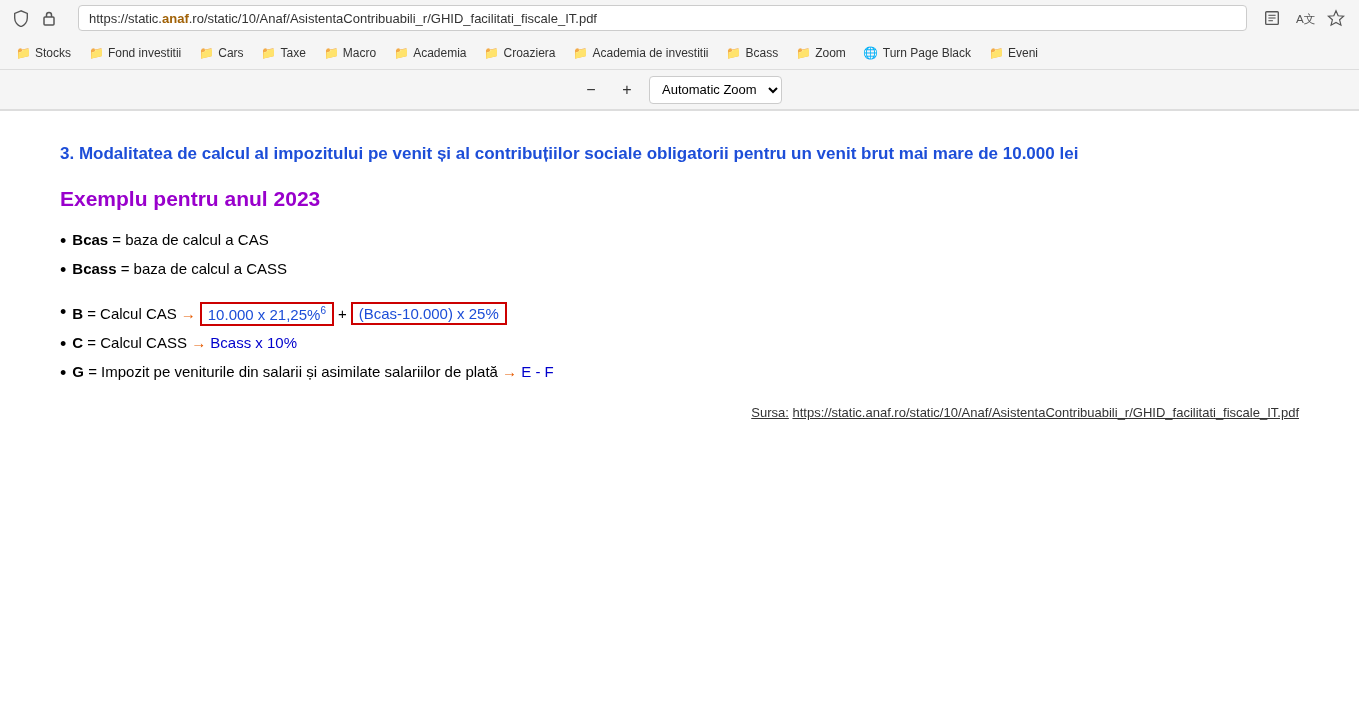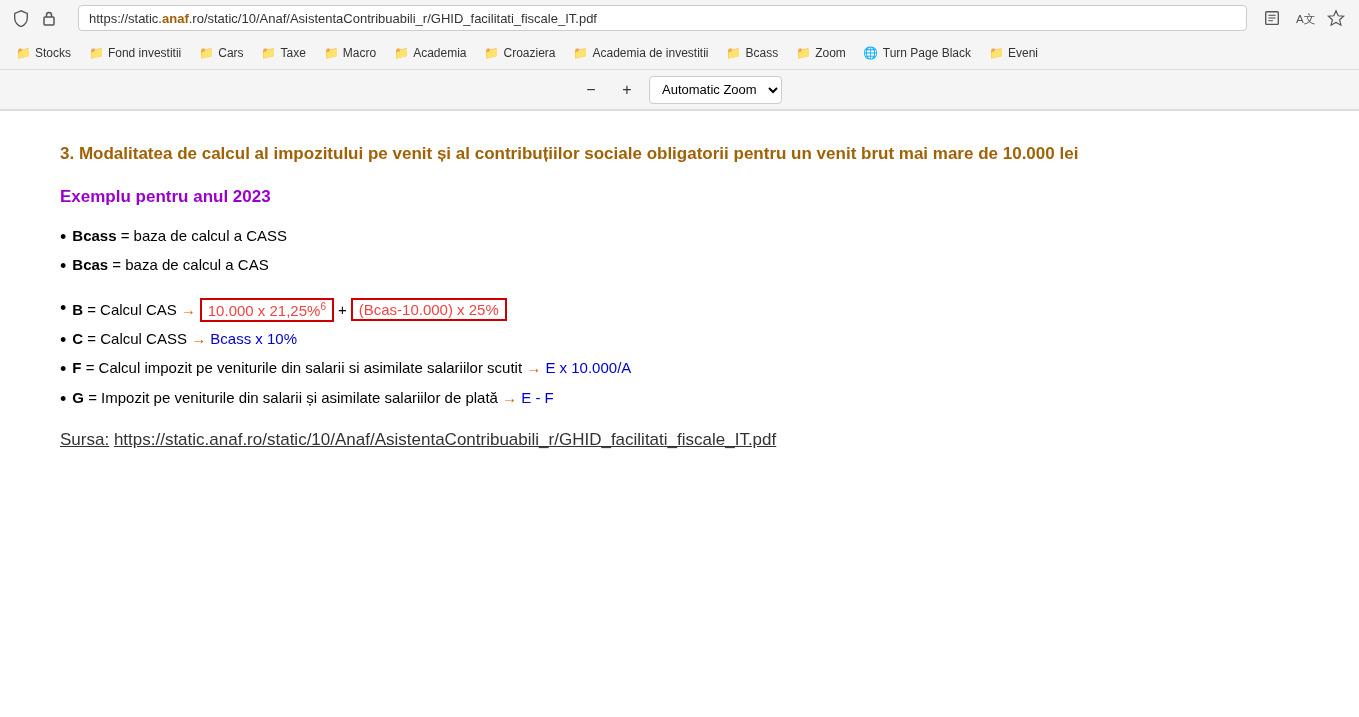--- a/index.html
+++ b/index.html
@@ -24,32 +24,32 @@
     .bookmark-globe-icon { font-size: 12px; color: #666; }
 
     
     .pdf-toolbar { height: 40px; background: #f5f5f5; border-bottom: 1px solid #ddd; display: flex; align-items: center; justify-content: center; gap: 8px; }
     .pdf-btn { width: 28px; height: 28px; display: flex; align-items: center; justify-content: center; border: none; background: transparent; cursor: pointer; color: #333; font-size: 16px; border-radius: 4px; }
     .zoom-select { height: 28px; border: 1px solid #ccc; border-radius: 4px; background: white; padding: 0 8px; font-size: 13px; cursor: pointer; }
 
     
     .pdf-content { background: white; margin: 0 auto; width: 1359px; height: calc(717px - 36px - 34px - 40px); overflow-y: auto; padding: 30px 60px; }
 
-    .section-title { color: #a16207; font-size: 17px; font-weight: bold; line-height: 1.5; margin-bottom: 20px; }
-    .example-title { color: #9900cc; font-size: 17px; font-weight: bold; margin-bottom: 20px; }
+    .section-title { color: #1d4ed8; font-size: 17px; font-weight: bold; line-height: 1.5; margin-bottom: 20px; }
+    .example-title { color: #9900cc; font-size: 21px; font-weight: bold; margin-bottom: 20px; }
 
     .bullet-list { list-style: none; margin-bottom: 10px; }
     .bullet-list li { font-size: 15px; color: #000; margin-bottom: 8px; display: flex; align-items: flex-start; gap: 6px; }
     .bullet-list li::before { content: "•"; font-size: 18px; line-height: 1.2; flex-shrink: 0; }
 
-    .boxed-formula { display: inline-block; border: 2px solid #cc0000; padding: 1px 6px; color: #ef4444; font-weight: normal; }
+    .boxed-formula { display: inline-block; border: 2px solid #cc0000; padding: 1px 6px; color: #1d4ed8; font-weight: normal; }
     .blue-text { color: #0000cc; }
     .orange-arrow { color: #e55a00; }
 
-    .source-line { font-size: 17px; color: #333; margin-top: 20px; text-decoration: none; }
+    .source-line { font-size: 13px; color: #333; margin-top: 20px; text-decoration: none; text-align: right; }
     .source-line a { color: #333; text-decoration: underline; }
 
     
     sup { font-size: 10px; }
   </style>
 </head>
 <body>
 
 <div class="browser-chrome">
 
@@ -159,24 +159,24 @@
 </div>
 
 <div class="pdf-content">
 
   <div class="section-title">3.  Modalitatea de calcul al impozitului pe venit și al contribuțiilor sociale obligatorii pentru un venit brut mai mare de 10.000 lei</div>
 
   <div class="example-title">Exemplu pentru anul 2023</div>
 
   <ul class="bullet-list">
     <li>
+      <span><strong>Bcas</strong> = baza de calcul a CAS</span>
+    </li>
+    <li>
       <span><strong>Bcass</strong> = baza de calcul a CASS</span>
-    </li>
-    <li>
-      <span><strong>Bcas</strong> = baza de calcul a CAS</span>
     </li>
   </ul>
 
   <ul class="bullet-list" style="margin-top:20px;">
 
     <li>
       <span style="display:flex; align-items:center; flex-wrap:wrap; gap:4px;">
         <strong>B</strong> = Calcul CAS <span class="orange-arrow">→</span>
         <span class="boxed-formula">10.000 x 21,25%<sup>6</sup></span>
         <span style="color:#000;">+</span>
@@ -185,25 +185,20 @@
     </li>
 
     <li>
       <span>
         <strong>C</strong> = Calcul CASS <span class="orange-arrow">→</span> <span class="blue-text">Bcass x 10%</span>
       </span>
     </li>
 
 
 
-    <li>
-      <span>
-        <strong>F</strong> = Calcul impozit pe veniturile din salarii si asimilate salariilor scutit <span class="orange-arrow">→</span> <span class="blue-text">E x 10.000/A</span>
-      </span>
-    </li>
 
     <li>
       <span>
         <strong>G</strong> = Impozit pe veniturile din salarii și asimilate salariilor de plată <span class="orange-arrow">→</span> <span class="blue-text">E - F</span>
       </span>
     </li>
   </ul>
 
   <div class="source-line">
     <span style="text-decoration:underline;">Sursa:</span>

